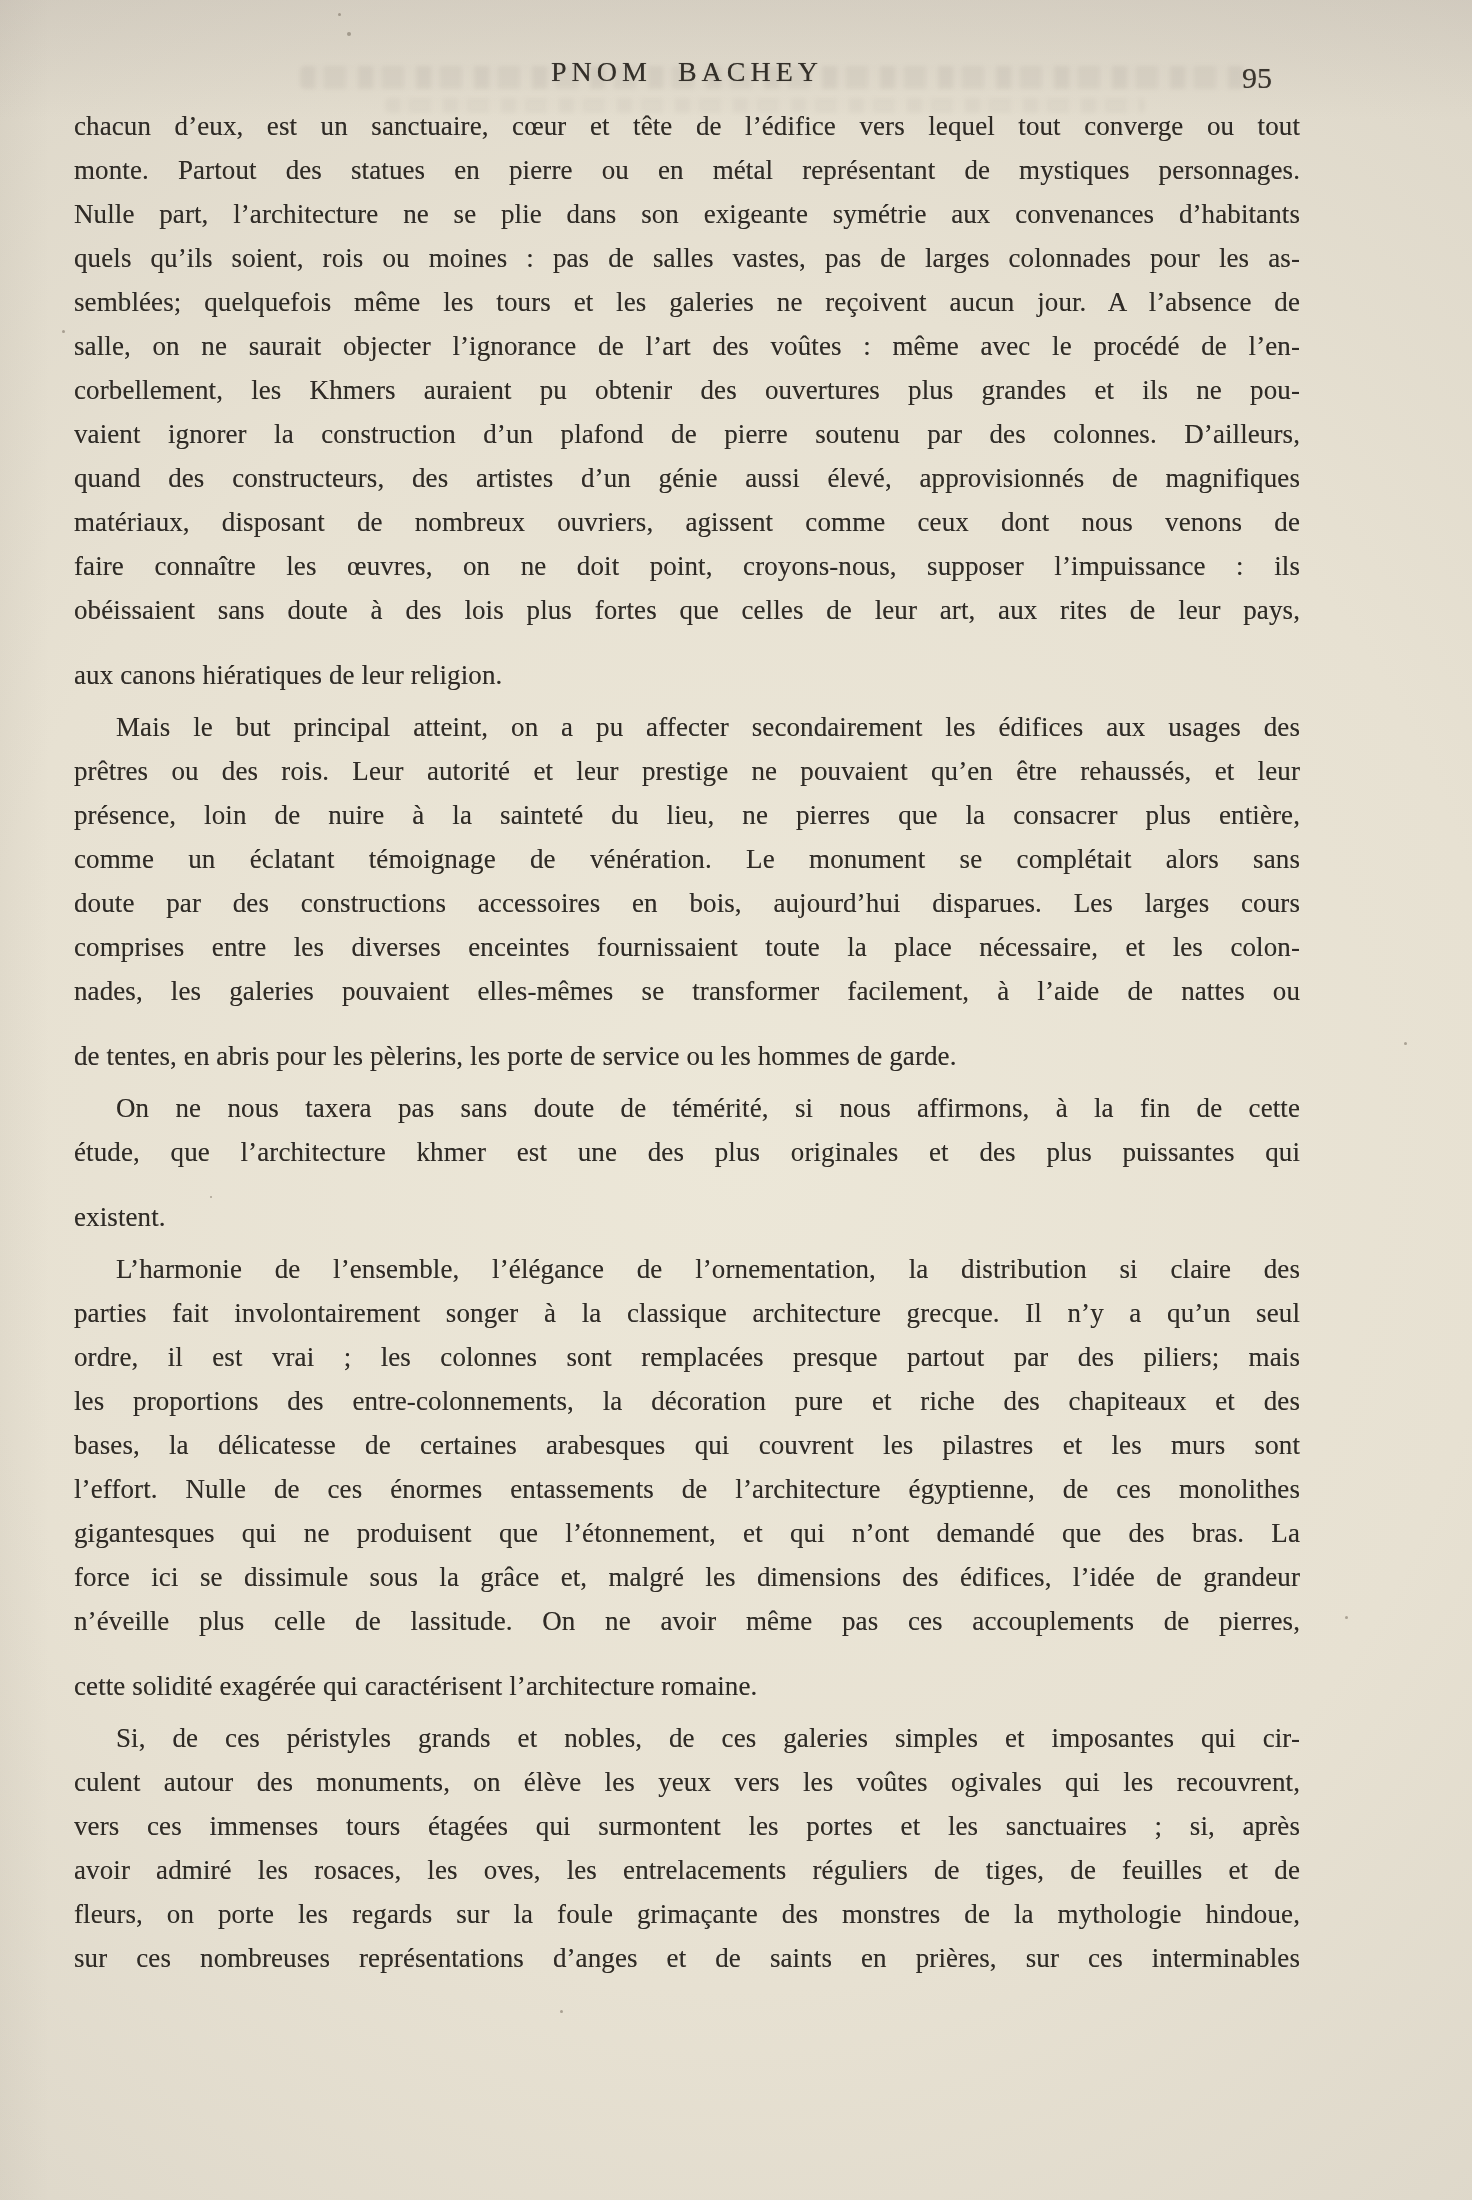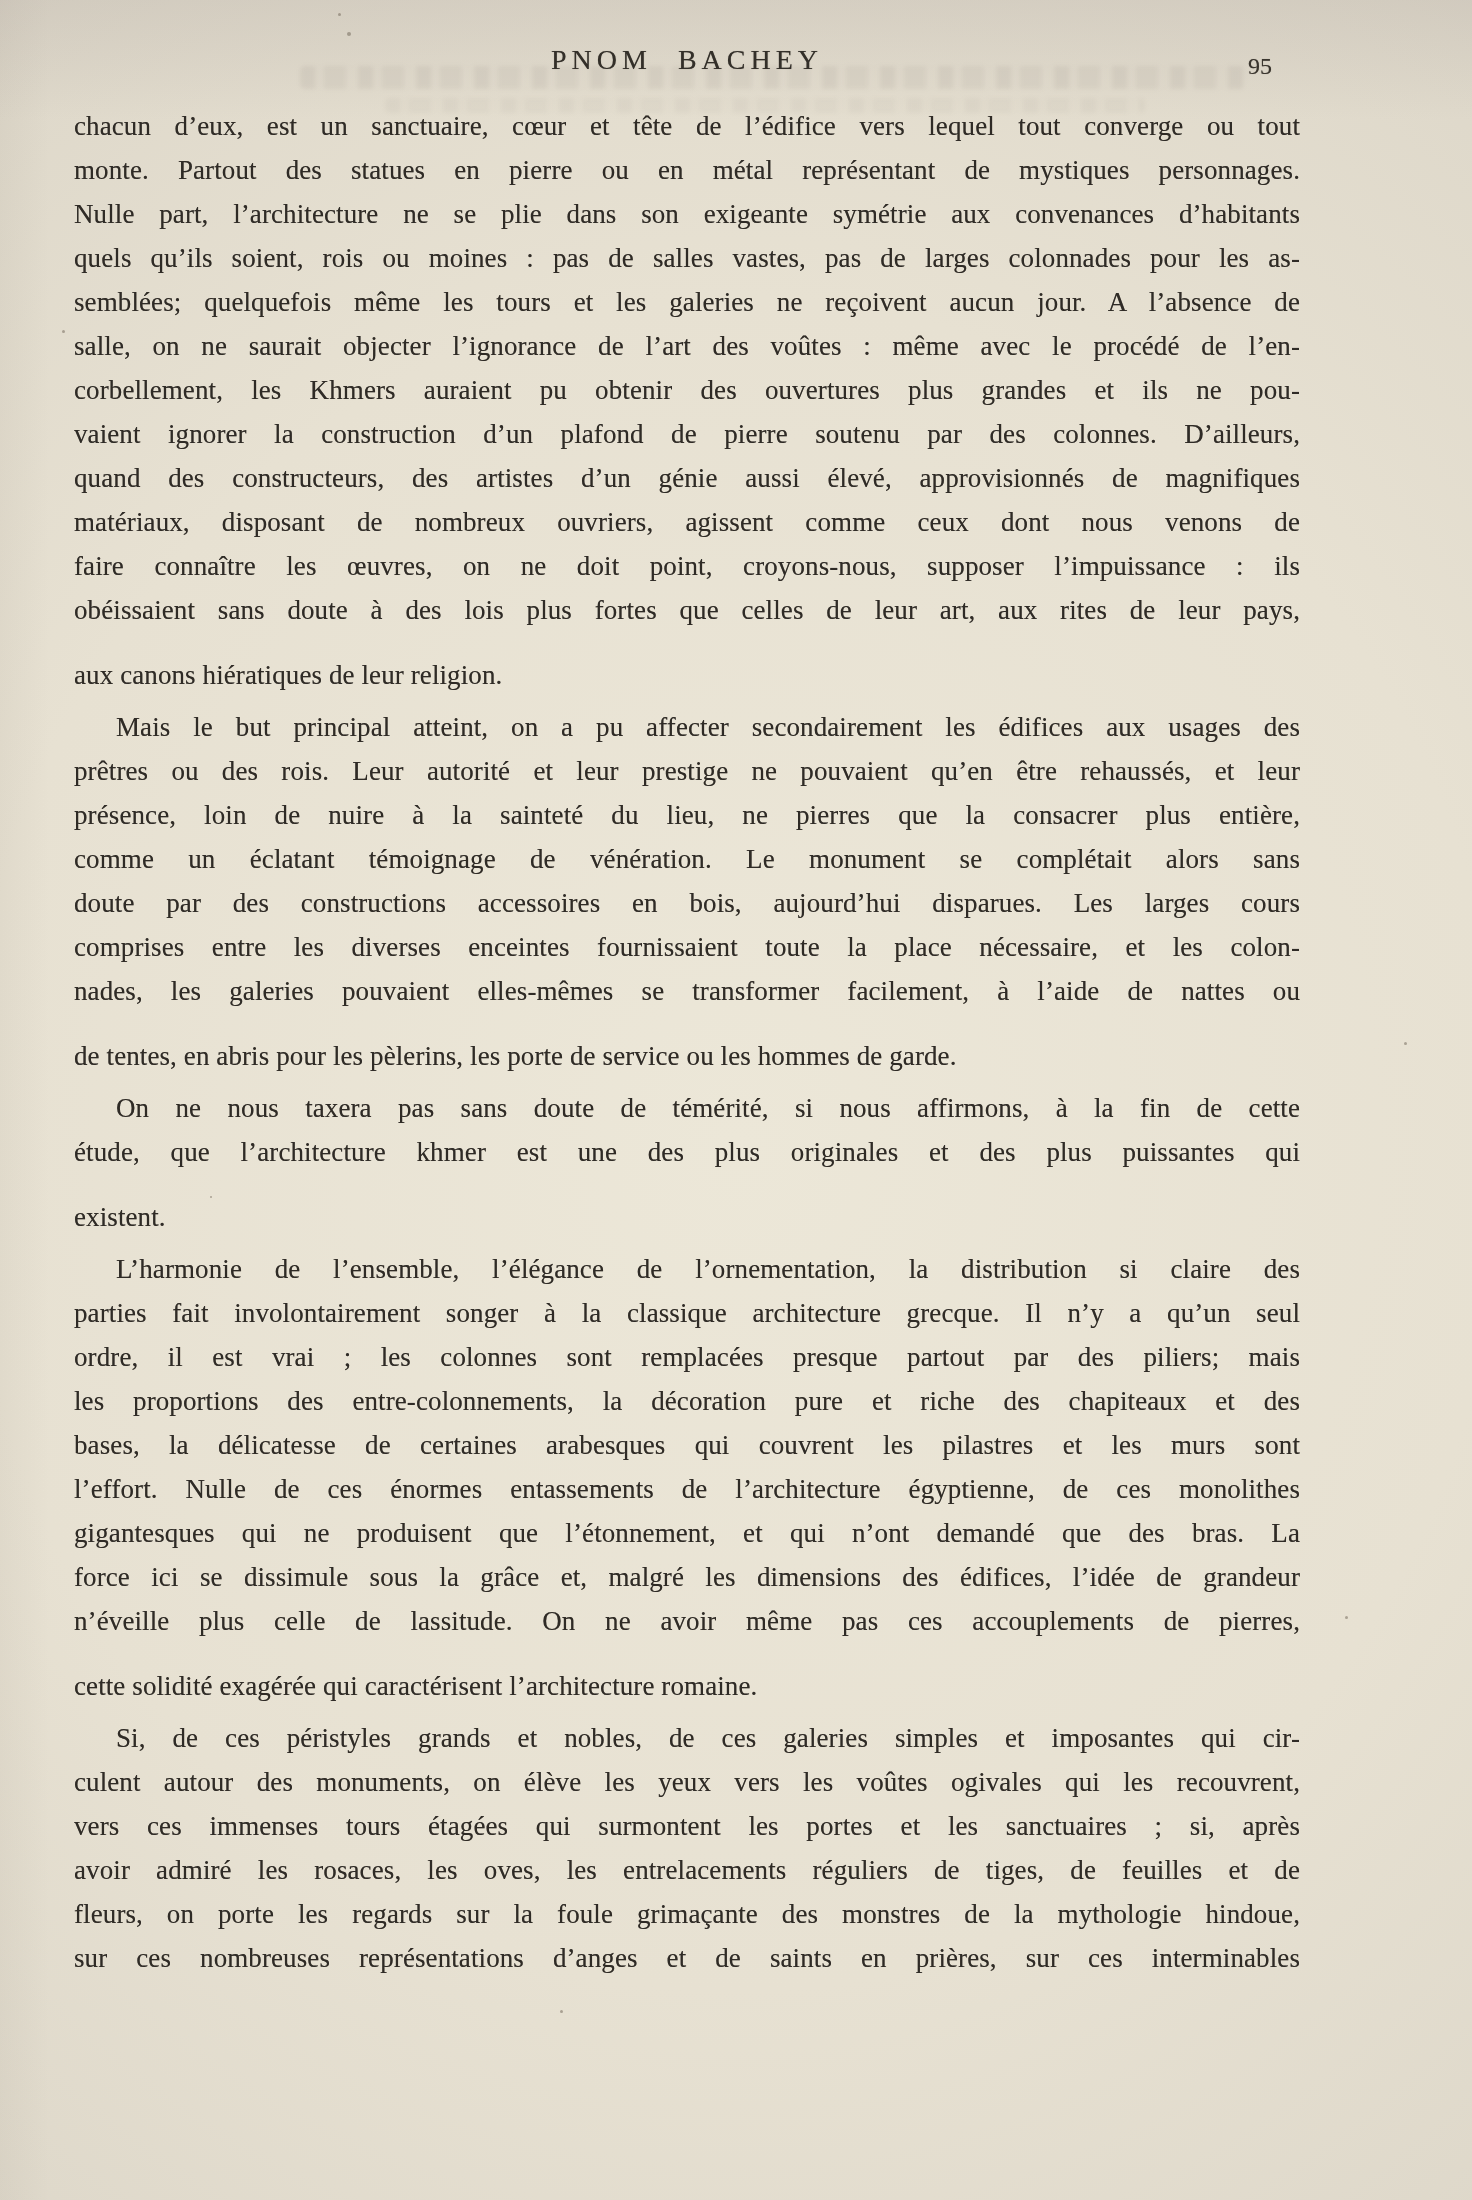--- a/index.html
+++ b/index.html
@@ -27,41 +27,41 @@
       rgba(128,118,110,0.03) 15px 24px,
       rgba(128,118,110,0.16) 24px 46px,
       rgba(128,118,110,0.02) 46px 58px);
   }
   .st-band-1 { left: 300px; top: 66px;  width: 945px; height: 23px; opacity: 0.55; }
   .st-band-2 { left: 385px; top: 98px;  width: 760px; height: 15px; opacity: 0.33; }
 
   .pagehead {
     position: absolute;
     left: 74px;
-    top: 42px;
+    top: 54px;
     width: 1226px;
     height: 42px;
     text-decoration: underline;
   }
   .running-title {
     position: absolute;
     left: 0; right: 0;
     text-align: center;
     font-size: 28px;
     line-height: 36px;
     letter-spacing: 5px;
     word-spacing: 14px;
     color: #332f29;
     text-shadow: 0 0 0.7px rgba(51,47,41,0.55);
   }
   .page-number {
     position: absolute;
     right: 28px;
     top: 6px;
-    font-size: 24px;
+    font-size: 30px;
     line-height: 36px;
     color: #3a352e;
     text-shadow: 0 0 0.7px rgba(58,53,46,0.5);
   }
 
   .body-text {
     position: absolute;
     left: 74px;
     top: 104px;
     width: 1226px;

